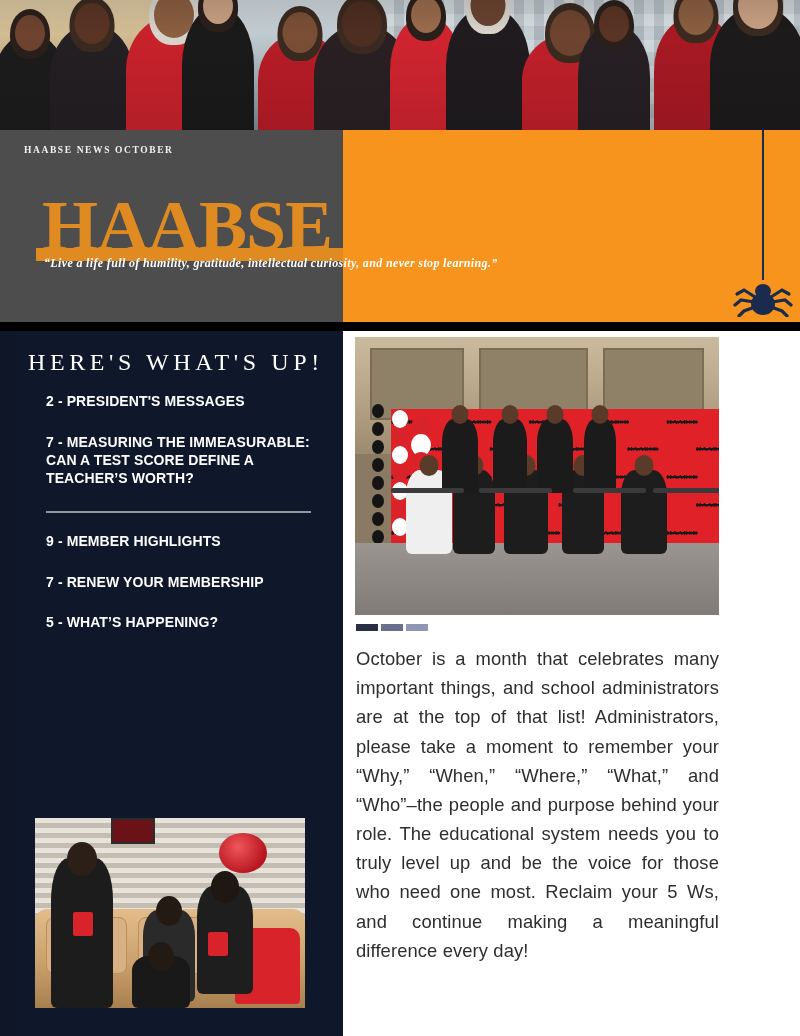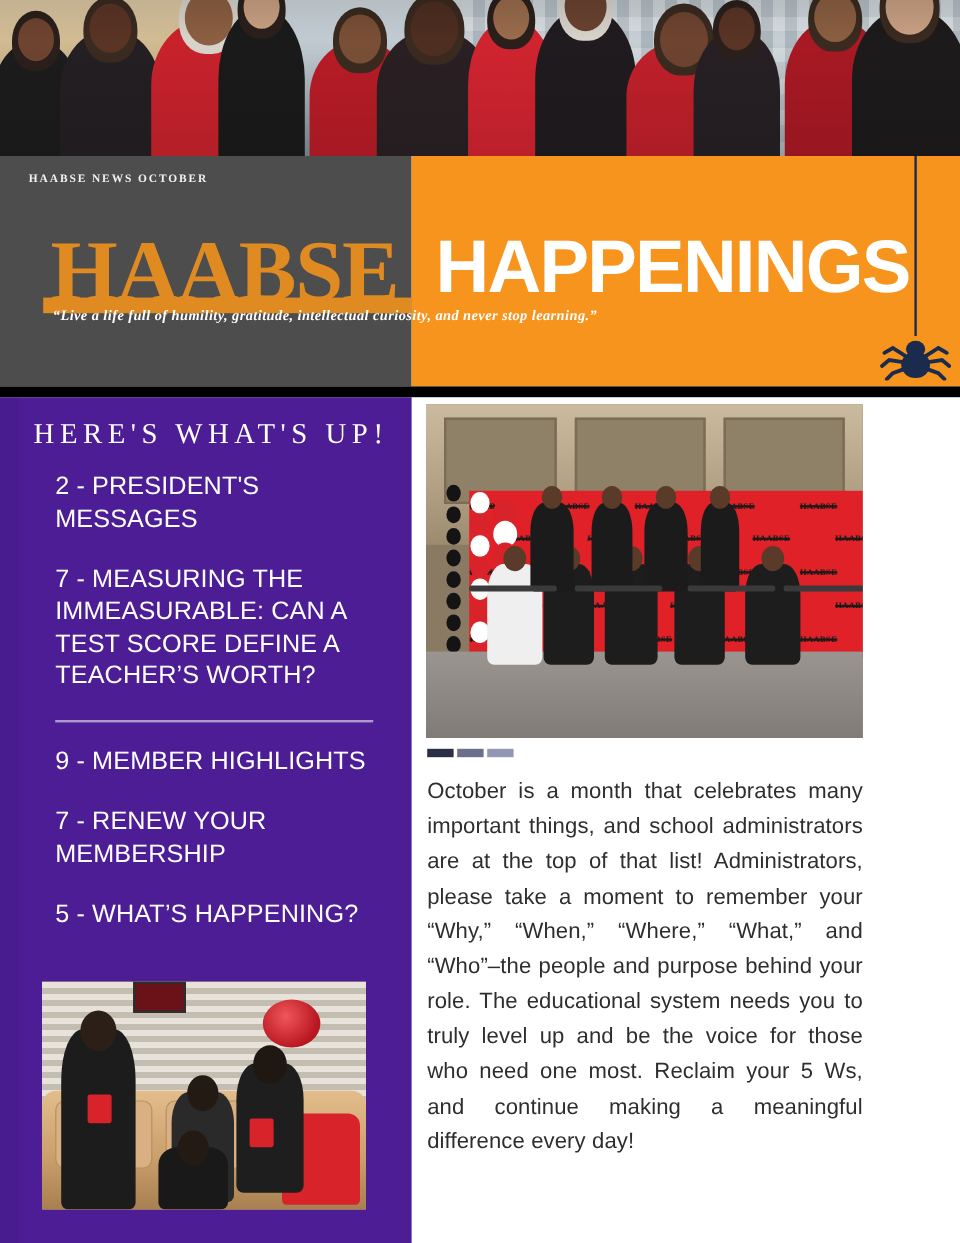--- a/index.html
+++ b/index.html
@@ -101,37 +101,37 @@
 
   
   .black-rule{
     position:absolute; left:0; top:322px; width:800px; height:9px;
     background:#000000;
   }
 
   
   .sidebar{
     position:absolute; left:0; top:331px; width:343px; height:705px;
-    background:#4c1d95;
+    background:#0f172a;
   }
   .sidebar-inner-shade{
     position:absolute; left:0; top:0; width:16px; height:100%;
     background:rgba(0,0,0,.045);
   }
   .toc-title{
     position:absolute; left:28px; top:18px;
     font-family:"Liberation Serif", serif;
     font-size:24px; font-weight:normal; letter-spacing:4.6px;
     color:#ffffff; white-space:nowrap;
   }
   .toc-list{
     position:absolute; left:46px; top:62px; width:275px;
   }
   .toc-item{
-    font-size:21px; font-weight:normal; line-height:1.28;
+    font-size:14px; font-weight:bold; line-height:1.28;
     color:#ffffff; letter-spacing:.1px;
     margin-bottom:23px;
   }
   .toc-divider{
     width:265px; height:2px;
     background:rgba(255,255,255,.55);
     margin:6px 0 20px 0;
   }
   .side-photo{
     position:absolute; left:35px; top:487px; width:270px; height:190px;
@@ -290,21 +290,20 @@
       <path d="M39 29 L52 27 L58 32"></path>
       <path d="M38 34 L49 38 L54 43"></path>
     </g>
     <ellipse cx="30" cy="18" rx="8" ry="7" fill="#1b2b4d"></ellipse>
     <ellipse cx="30" cy="31" rx="12" ry="11" fill="#1b2b4d"></ellipse>
   </svg>
 
   <div class="kicker">HAABSE NEWS OCTOBER</div>
   <div class="logo-haabse">HAABSE</div>
   <div class="logo-strike"></div>
-  <div class="logo-happenings">HAPPENINGS</div>
   <div class="quote">“Live a life full of humility, gratitude, intellectual curiosity, and never stop learning.”</div>
 </div>
 
 <div class="black-rule"></div>
 
 <div class="sidebar">
   <div class="sidebar-inner-shade"></div>
   <div class="toc-title">HERE'S WHAT'S UP!</div>
   <div class="toc-list" id="toc-list">
       <div class="toc-item">2 - PRESIDENT'S MESSAGES</div>

